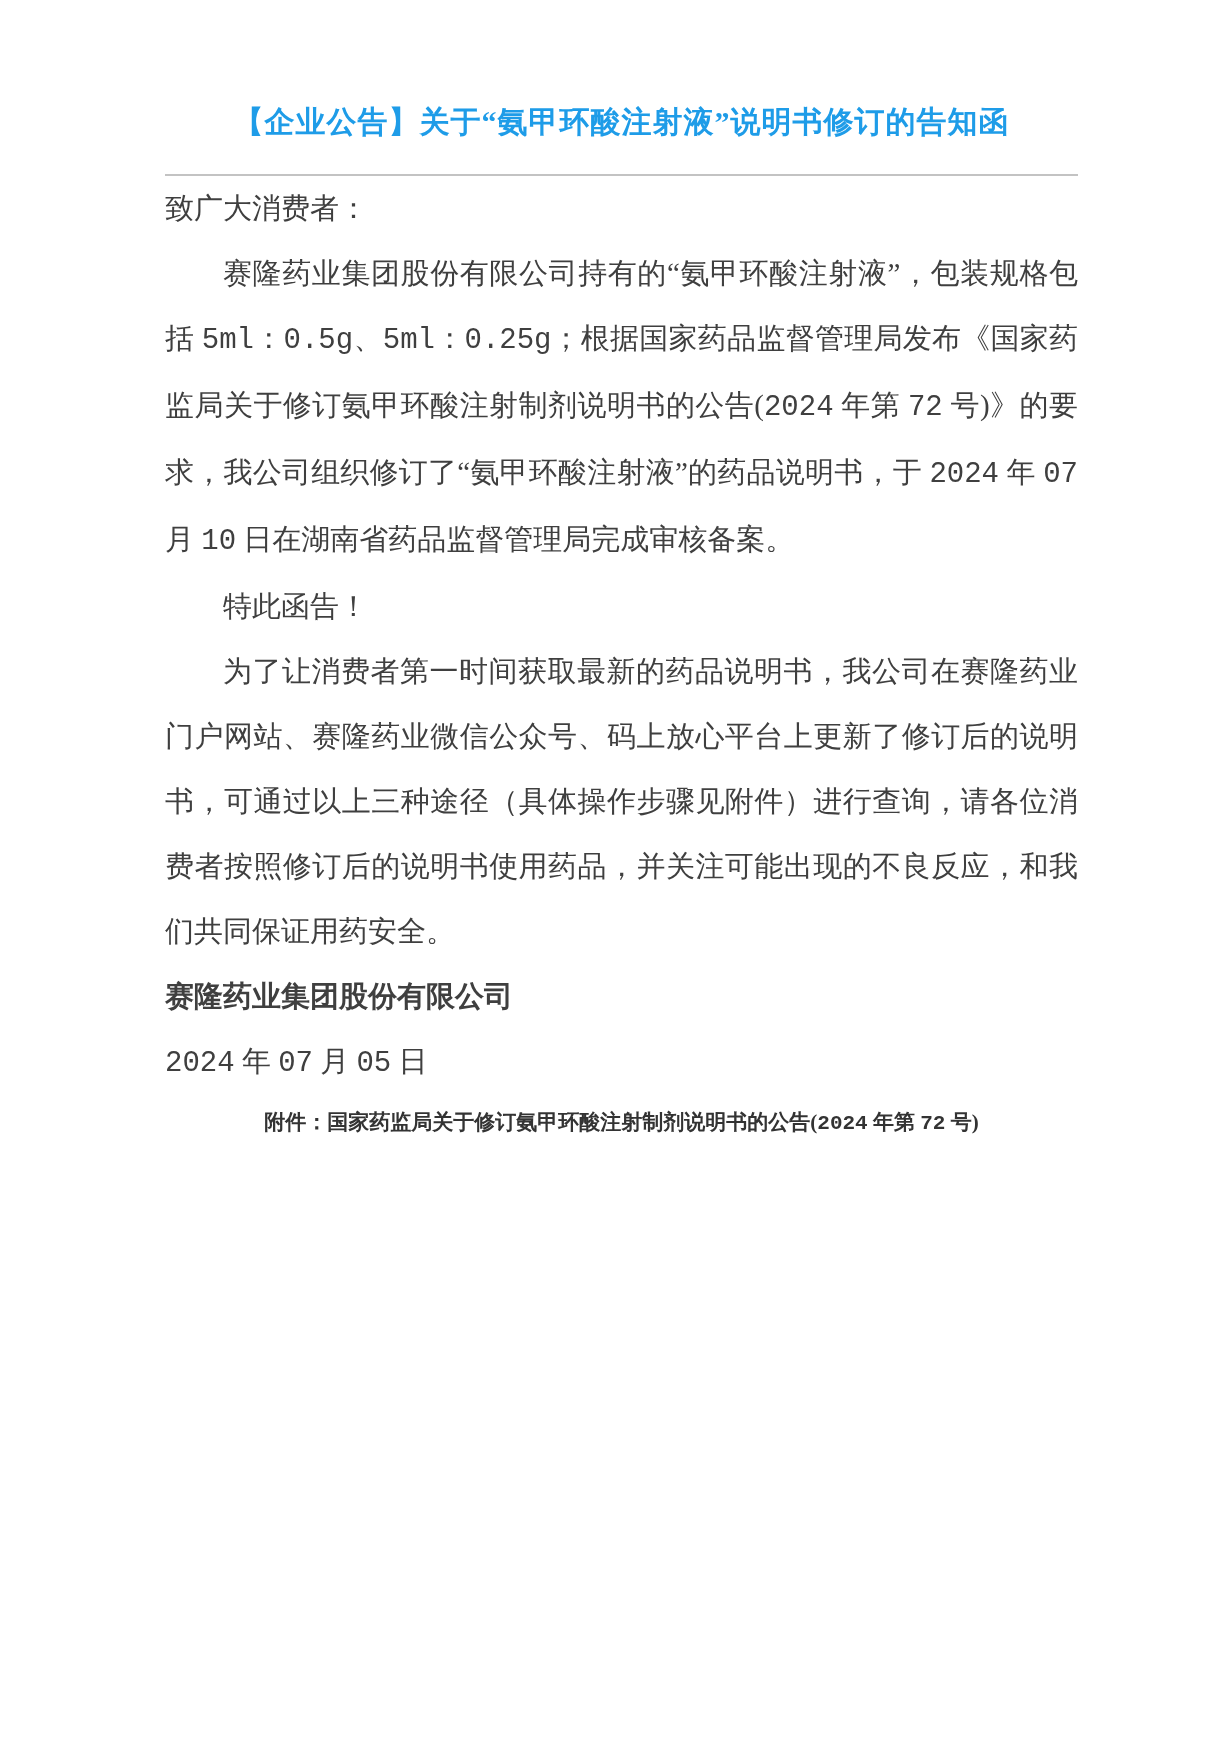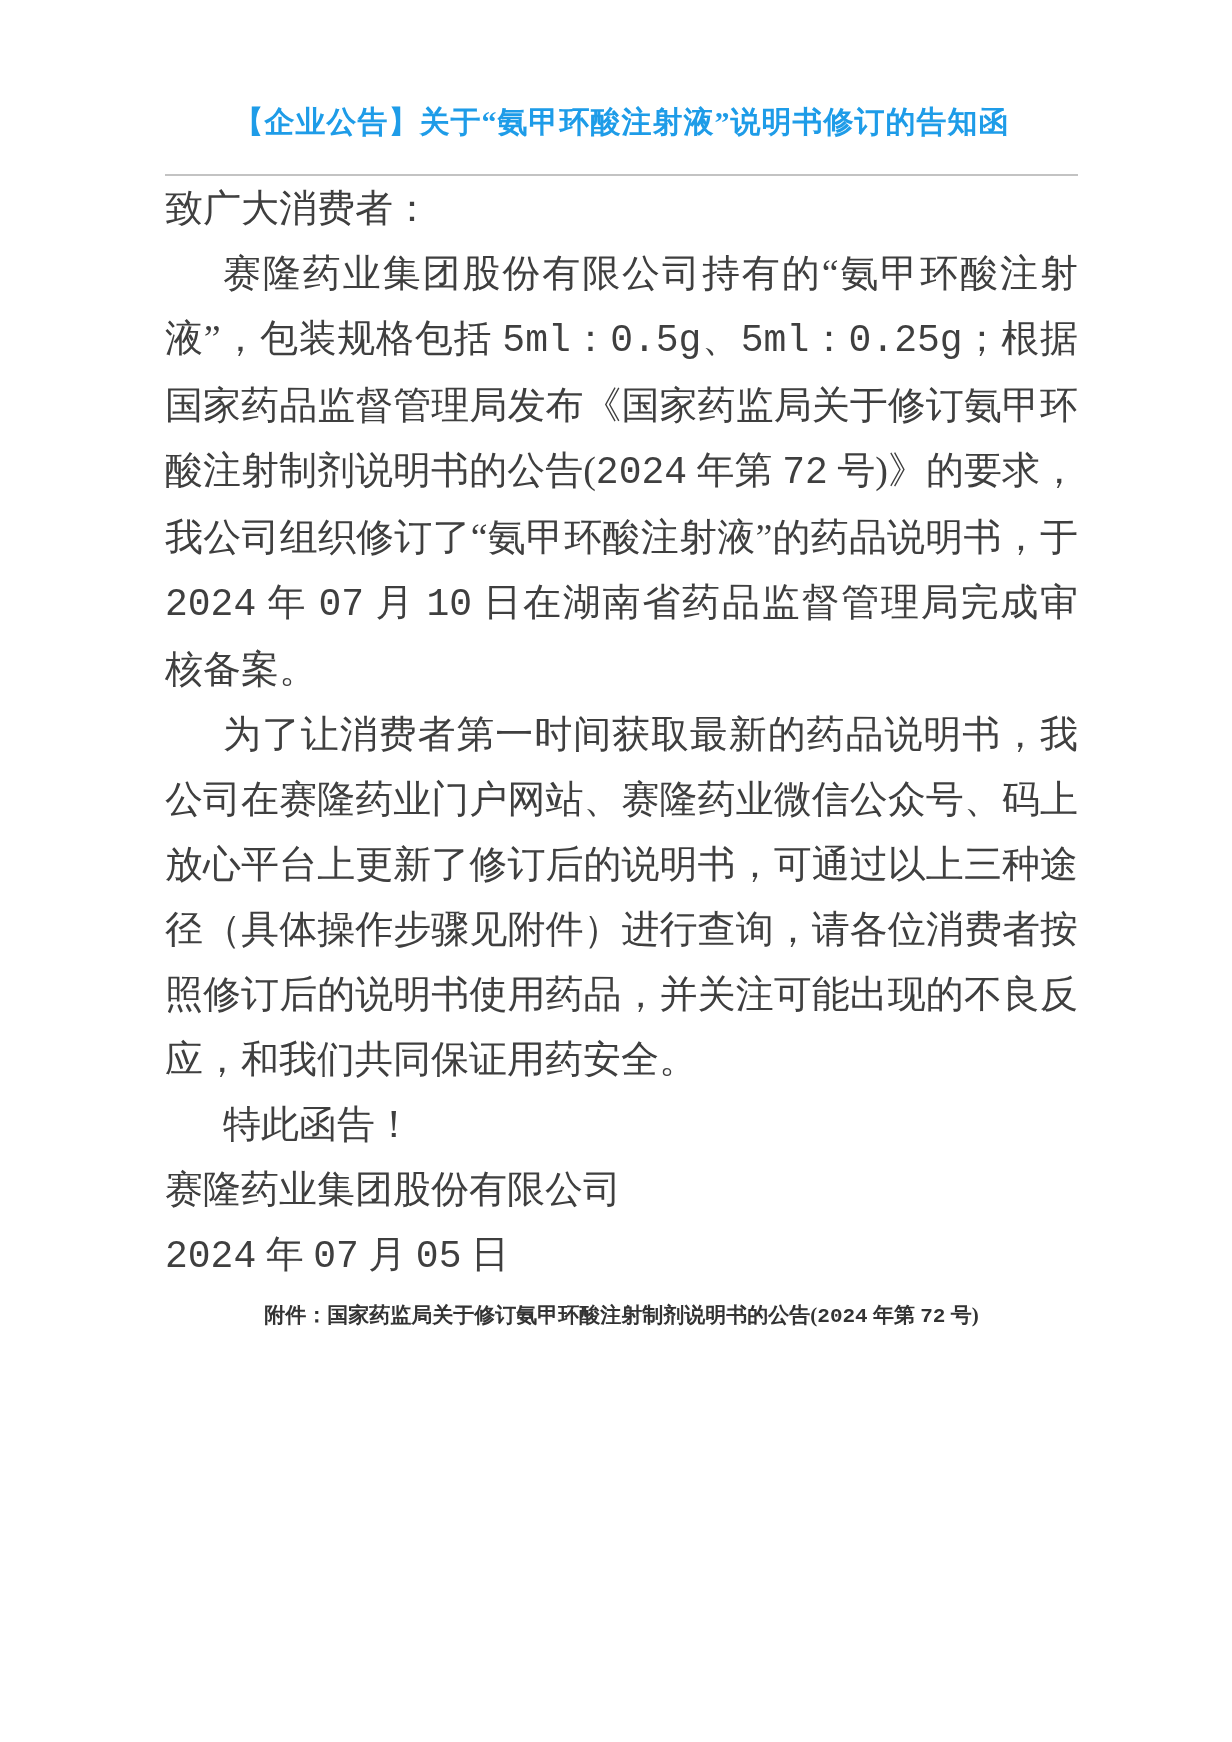--- a/index.html
+++ b/index.html
@@ -24,32 +24,33 @@
     text-align: center;
     color: #1e9ce8;
     letter-spacing: 1px;
   }
   .divider {
     border: none;
     border-top: 2px solid #c3c3c3;
     margin-top: 30px;
   }
   p.body-line {
-    font-size: 38px;
+    font-size: 29px;
     line-height: 65px;
     text-align: justify;
     text-justify: inter-ideograph;
     color: #3f3f3f;
   }
   p.indent { text-indent: 58px; }
   .sig-company {
     font-size: 29px;
     line-height: 65px;
     text-align: right;
     padding-right: 28px;
+    font-weight: bold;
   }
   .sig-date {
     font-size: 29px;
     line-height: 65px;
     text-align: right;
     padding-right: 60px;
   }
   .attach-note {
     font-size: 21px;
     font-weight: 700;
@@ -78,23 +79,23 @@
   <div class="content">
 
     <h1 class="doc-title">【企业公告】关于“氨甲环酸注射液”说明书修订的告知函</h1>
 
     <hr class="divider">
 
     <p class="body-line">致广大消费者：</p>
 
     <p class="body-line indent">赛隆药业集团股份有限公司持有的“氨甲环酸注射液”，包装规格包括 <span class="latin">5ml</span>：<span class="latin">0.5g</span>、<span class="latin">5ml</span>：<span class="latin">0.25g</span>；根据国家药品监督管理局发布《国家药监局关于修订氨甲环酸注射制剂说明书的公告(<span class="latin">2024</span> 年第 <span class="latin">72</span> 号)》的要求，我公司组织修订了“氨甲环酸注射液”的药品说明书，于 <span class="latin">2024</span> 年 <span class="latin">07</span> 月 <span class="latin">10</span> 日在湖南省药品监督管理局完成审核备案。</p>
 
+    <p class="body-line indent">特此函告！</p>
+
     <p class="body-line indent">为了让消费者第一时间获取最新的药品说明书，我公司在赛隆药业门户网站、赛隆药业微信公众号、码上放心平台上更新了修订后的说明书，可通过以上三种途径（具体操作步骤见附件）进行查询，请各位消费者按照修订后的说明书使用药品，并关注可能出现的不良反应，和我们共同保证用药安全。</p>
-
-    <p class="body-line indent">特此函告！</p>
 
     <p class="body-line sig-company">赛隆药业集团股份有限公司</p>
 
     <p class="body-line sig-date"><span class="latin">2024</span> 年 <span class="latin">07</span> 月 <span class="latin">05</span> 日</p>
 
 
     <p class="attach-note">附件：国家药监局关于修订氨甲环酸注射制剂说明书的公告(<span class="latin">2024</span> 年第 <span class="latin">72</span> 号)</p>
 
   </div>
 

